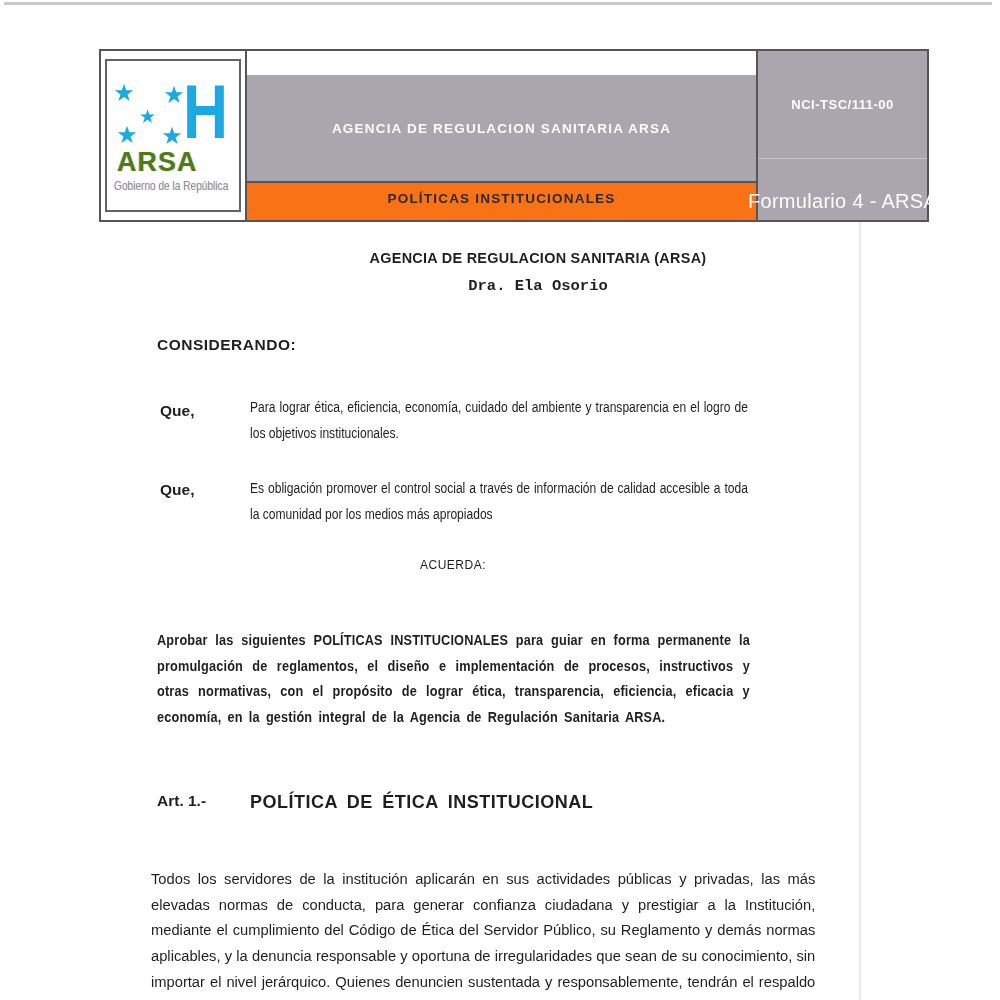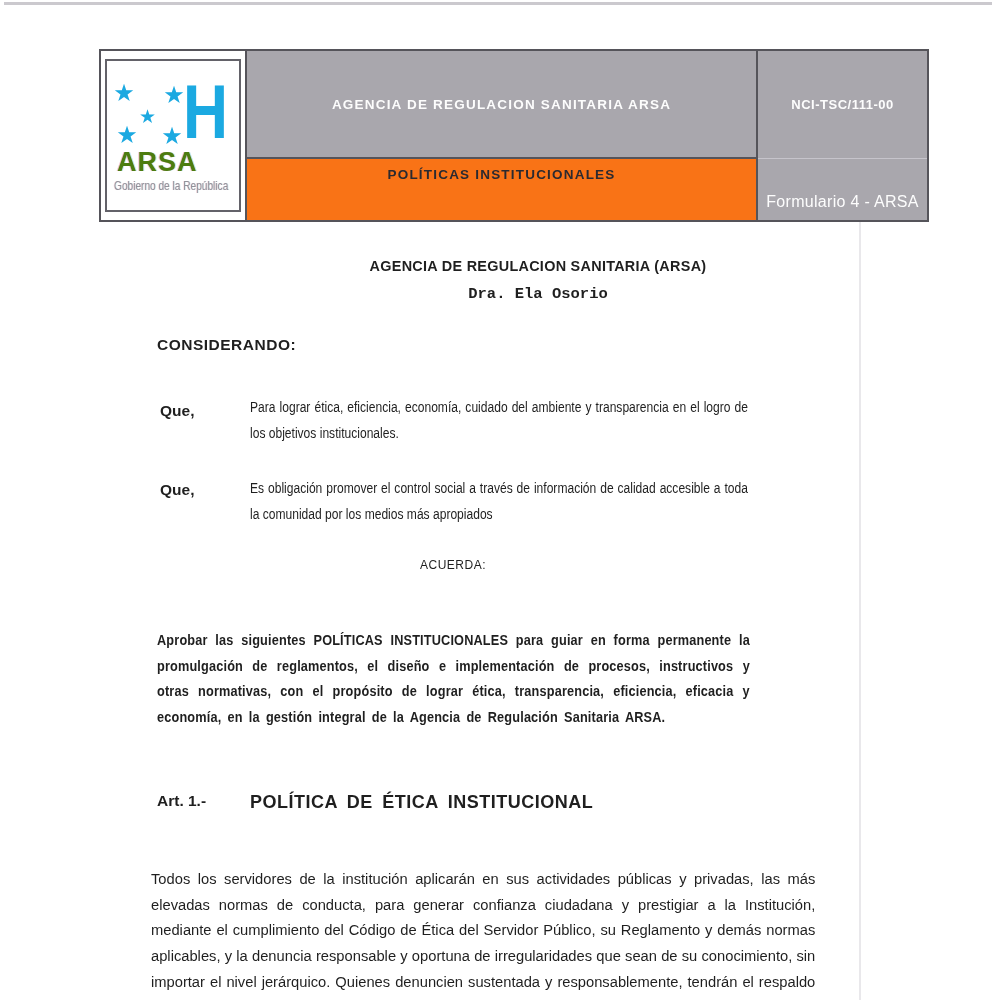--- a/index.html
+++ b/index.html
@@ -25,37 +25,37 @@
   .star.small { font-size:19px; line-height:19px; width:19px; }
   .logo-h { position:absolute; left:82px; top:23px; font-size:76px; line-height:1;
     font-weight:bold; color:#1ba9e1; transform:scaleX(.82); transform-origin:0 0; }
   .logo-arsa { position:absolute; left:16px; top:97px; font-size:27px; line-height:1.1;
     font-weight:bold; color:#4d7c0f; letter-spacing:1px;
     text-shadow:-1px 0 0 rgba(225,120,140,.45), 1px 0 0 rgba(110,195,215,.45); }
   .logo-gob { position:absolute; left:13px; top:127px; font-size:13.5px; line-height:1.2;
     color:#93919a; white-space:nowrap; transform:scaleX(.75); transform-origin:0 0;
     text-shadow:-1px 0 0 rgba(225,140,150,.3), 1px 0 0 rgba(120,190,210,.3); }
 
-  .mid-col { flex:1; display:flex; flex-direction:column; }
+  .mid-col { flex:1; display:flex; flex-direction:column;margin-top:24px; }
   .mid-top { height:108px; background:#a9a7ad; border-bottom:2px solid #55545a;
     display:flex; align-items:center; justify-content:center; }
   .mid-top span { color:#fdfdfd; font-weight:bold; font-size:13.5px; letter-spacing:1.2px; }
   .mid-bottom { flex:1; background:#f97316; display:flex; align-items:flex-start; justify-content:center; }
   .mid-bottom span { color:#2b2a30; font-weight:bold; font-size:13.5px; letter-spacing:1.2px; padding-top:8px; }
 
   .right-col { width:171px; border-left:2px solid #55545a; background:#a9a7ad;
     display:flex; flex-direction:column;gap:24px; }
   .right-top { height:108px; display:flex; align-items:center; justify-content:center;
     border-bottom:1px solid #c6c4cb; }
   .right-top span { color:#fdfdfd; font-weight:bold; font-size:13px; letter-spacing:.5px; }
   .right-bottom { flex:1; display:flex; align-items:center; justify-content:center; }
-  .right-bottom span { color:#fdfdfd; font-size:16px; letter-spacing:.3px; white-space:nowrap; }
+  .right-bottom span { color:#fdfdfd; font-size:20px; letter-spacing:.3px; white-space:nowrap; }
 
   
-  .doc-heading { left:146px; top:256px; width:784px; text-align:center; }
+  .doc-heading { left:146px; top:248px; width:784px; text-align:center; }
   .doc-heading .l1 { font-size:15.5px; font-weight:bold; letter-spacing:.3px; line-height:19px;
     transform:scaleX(.93); transform-origin:50% 0; }
   .doc-heading .l2 { font-size:15.5px; font-weight:bold; margin-top:10px; line-height:19px;font-family:Liberation Mono, monospace; }
 
   .considerando { left:157px; top:336px; font-size:15.5px; font-weight:bold; letter-spacing:.5px; }
 
   .q-label { font-size:15.5px; font-weight:bold; }
   .q1-label { left:160px; top:402px; }
   .q2-label { left:160px; top:481px; }
   .q-text { width:640px; transform:scaleX(.778); transform-origin:0 0;

